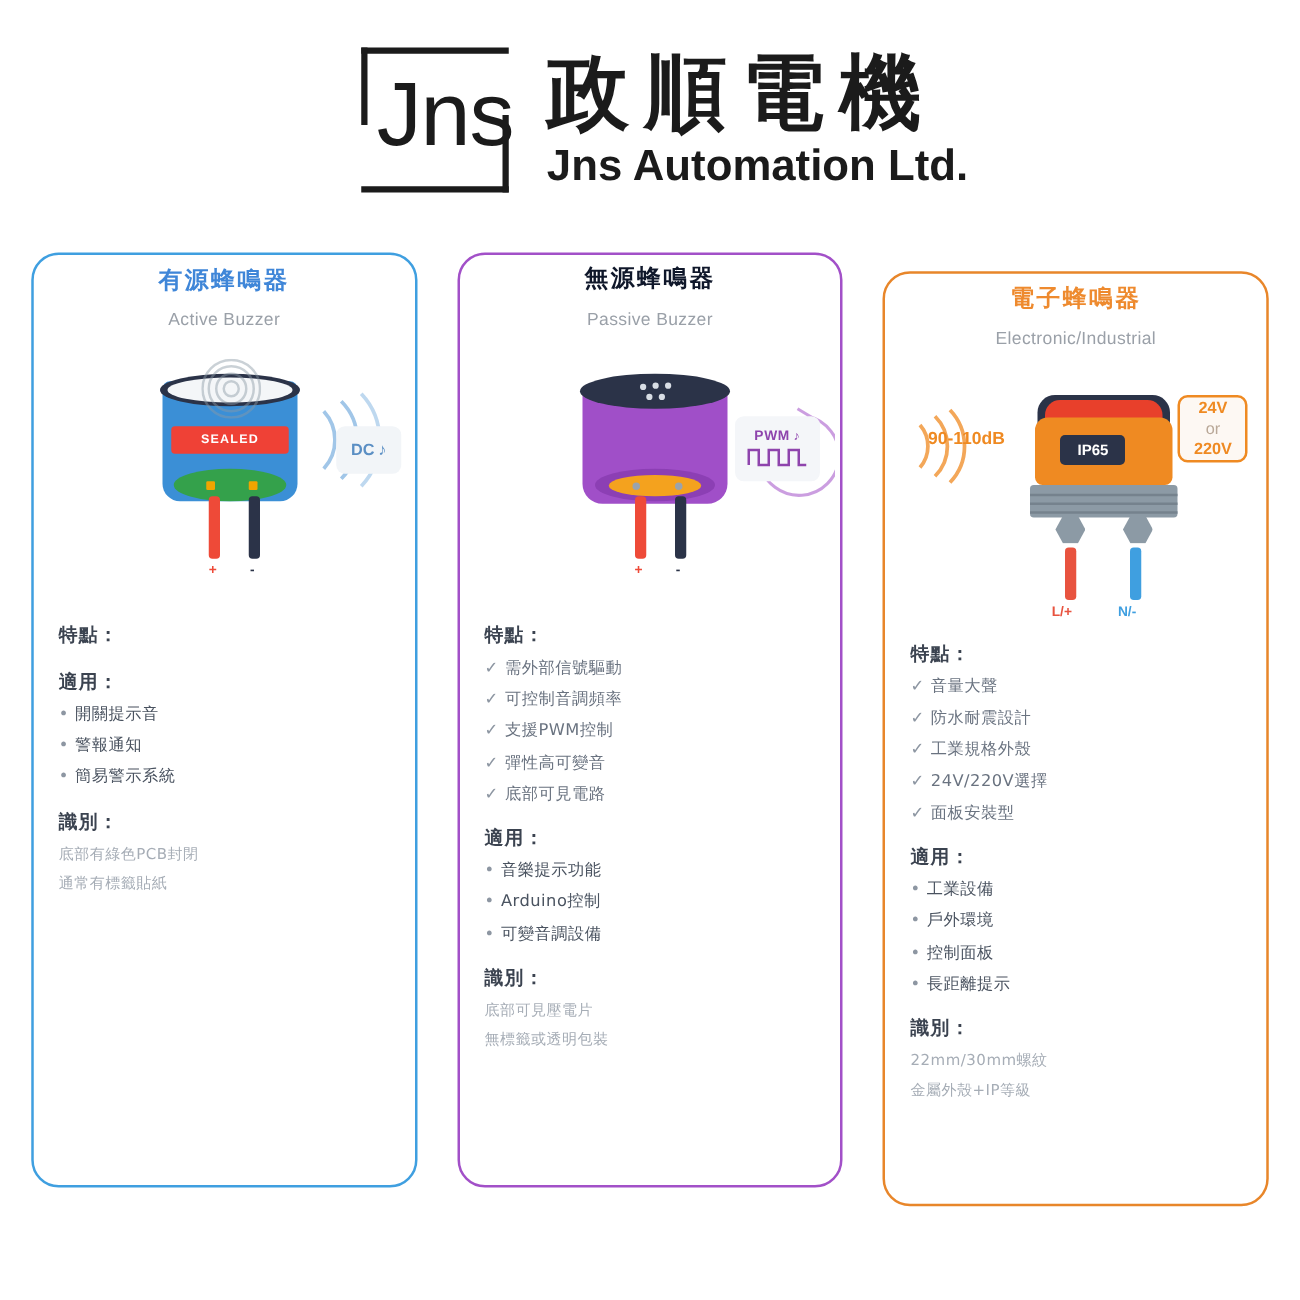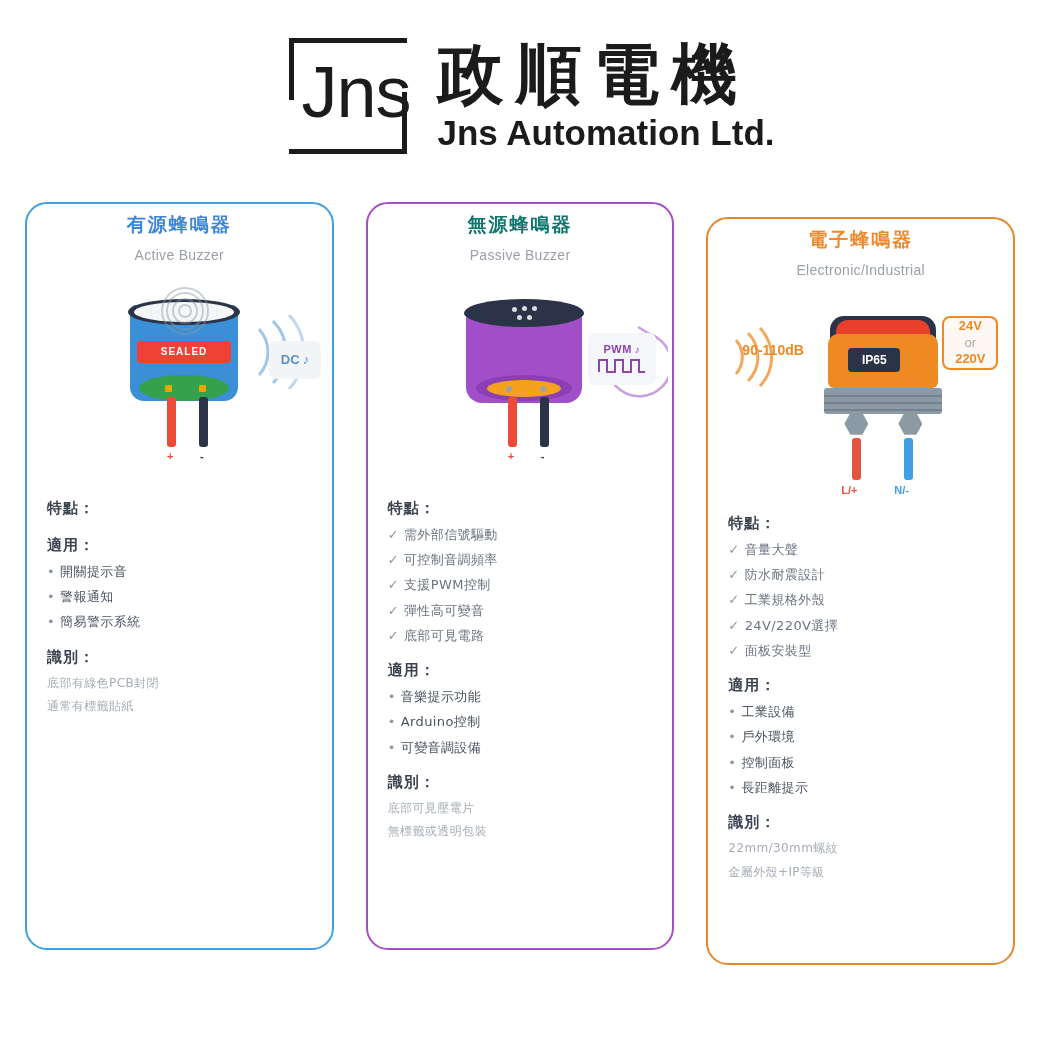--- a/index.html
+++ b/index.html
@@ -88,21 +88,21 @@
 
   .card-title {
     text-align: center;
     font-size: 19px;
     font-weight: bold;
     letter-spacing: 2px;
     line-height: 1.3;
     font-family: "DejaVu Sans", sans-serif;
   }
   .c-blue .card-title   { color: #3f86d8; }
-  .c-purple .card-title { color: #0f766e; }
+  .c-purple .card-title { color: #0f172a; font-family: Liberation Serif, serif; }
   .c-orange .card-title { color: #ee8a2e; }
 
   .card-sub {
     text-align: center;
     font-size: 14px;
     color: #9aa0a8;
     margin-top: 10px;
     letter-spacing: .3px;
   }
 

